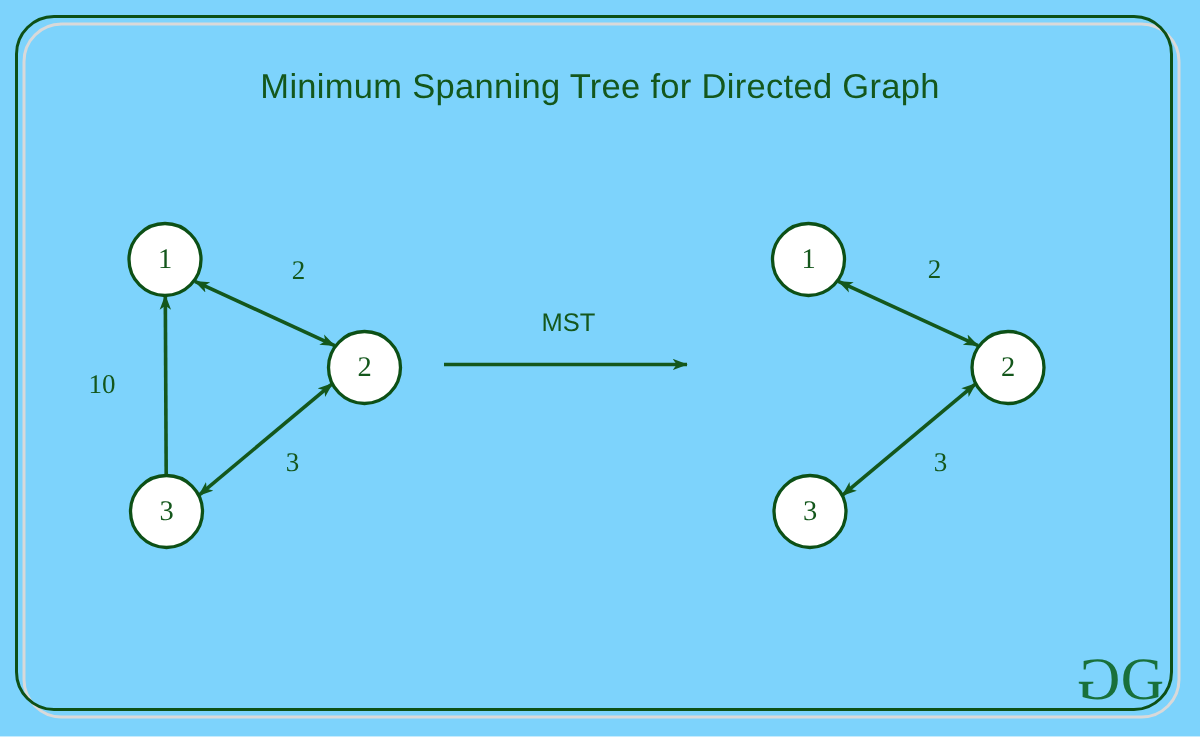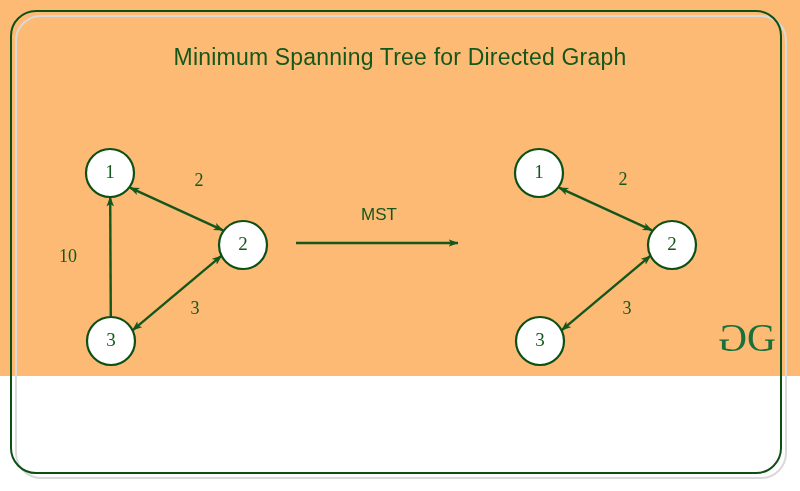--- a/index.html
+++ b/index.html
@@ -10,22 +10,22 @@
   }
   body {
     width: 800px;
     height: 491px;
     font-family: "Liberation Sans", sans-serif;
     overflow: hidden;
   }
   #canvas {
     position: relative;
     width: 800px;
-    height: 376px;
-    background: #fdba74;
+    height: 491px;
+    background: #7dd3fc;
   }
   
   .frame-shadow {
     position: absolute;
     left: 15px;
     top: 15px;
     width: 772px;
     height: 464px;
     border: 2px solid #d9d9d9;
     border-radius: 26px;

